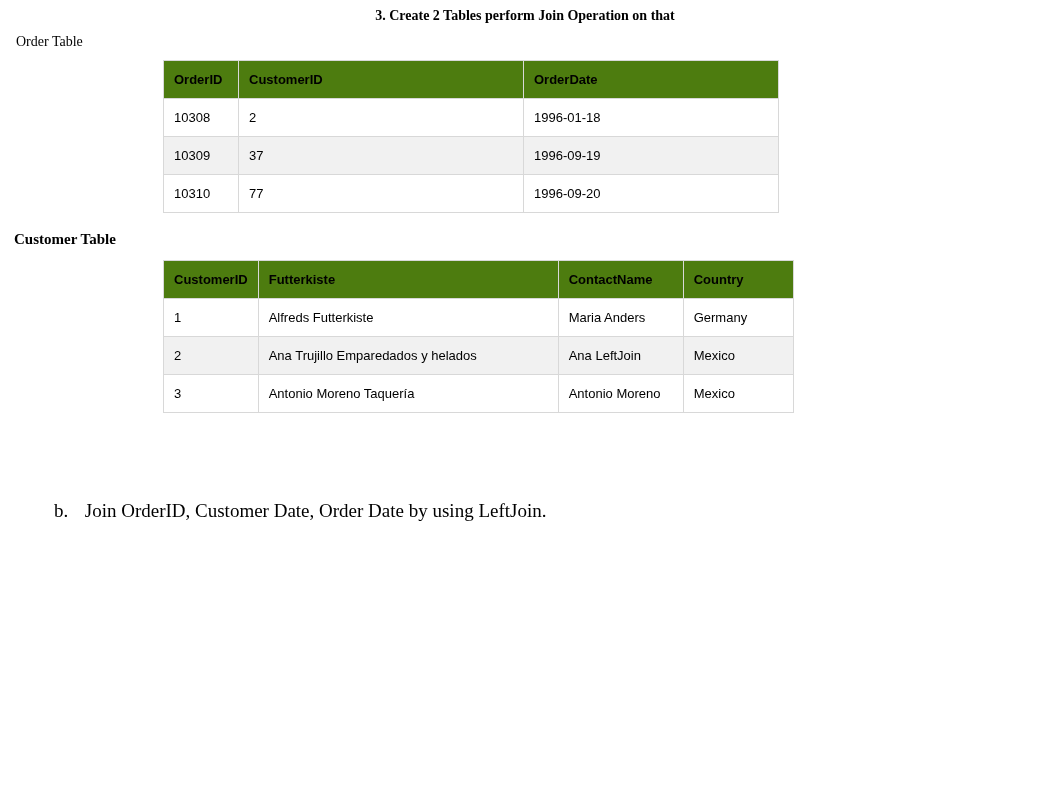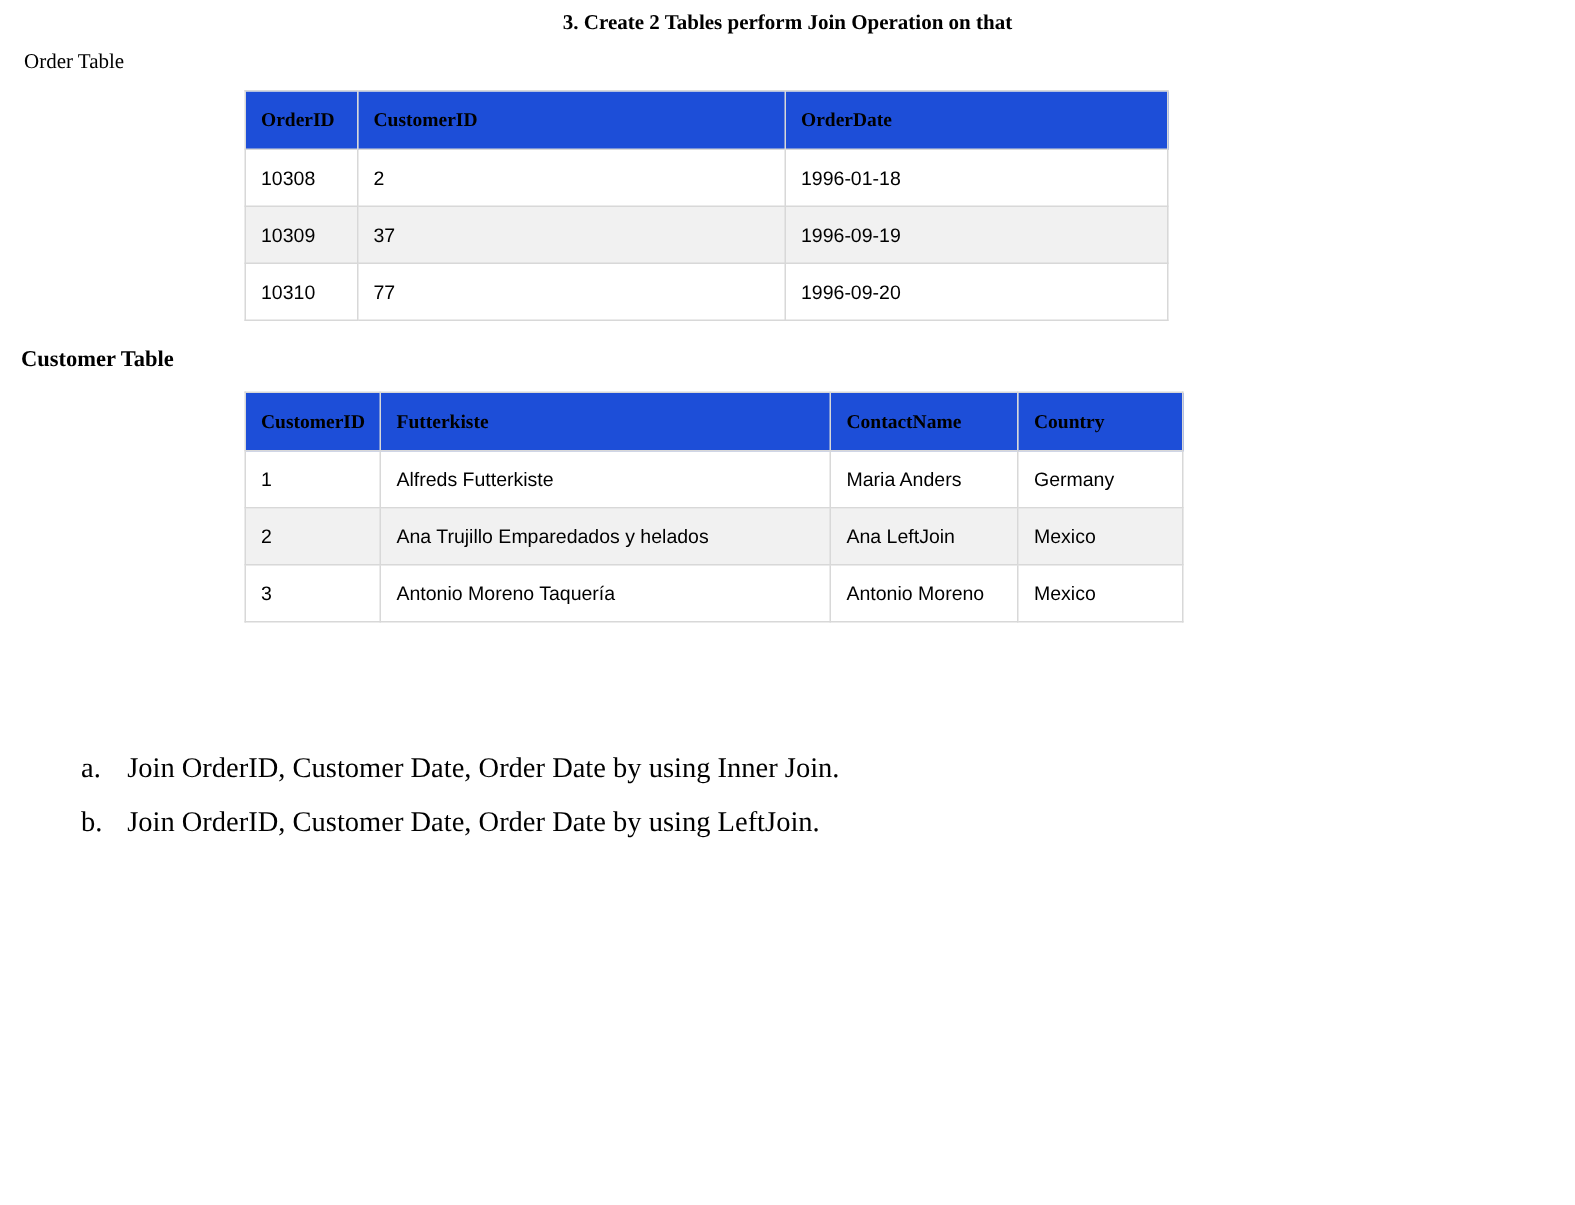--- a/index.html
+++ b/index.html
@@ -37,23 +37,22 @@
       font-family: Arial, Helvetica, sans-serif;
     }
     th, td {
       border: 1px solid #d8d8d8;
       padding: 11px 10px 11px 10px;
       text-align: left;
       font-size: 13px;
       vertical-align: middle;
     }
     th {
-      background: #1d4ed8;
+      background: #4d7c0f;
       font-weight: bold;
-      font-family: Liberation Serif, serif;
     }
     .striped tr:nth-child(even) td {
       background: #f1f1f1;
     }
     .striped tr:nth-child(odd) td {
       background: #ffffff;
     }
     .order-table th:nth-child(1), .order-table td:nth-child(1) { width: 75px; }
     .order-table th:nth-child(2), .order-table td:nth-child(2) { width: 285px; }
     .order-table th:nth-child(3), .order-table td:nth-child(3) { width: 255px; }
@@ -154,20 +153,16 @@
         <td>Antonio Moreno Taquería</td>
         <td>Antonio Moreno</td>
         <td>Mexico</td>
       </tr>
     </tbody>
   </table>
 </div>
 
 <ol class="task-list">
   <li>
-    <span class="marker">a.</span>
-    <span>Join OrderID, Customer Date, Order Date by using Inner Join.</span>
-  </li>
-  <li>
     <span class="marker">b.</span>
     <span>Join OrderID, Customer Date, Order Date by using  LeftJoin.</span>
   </li>
 </ol>
 
 </body></html>

